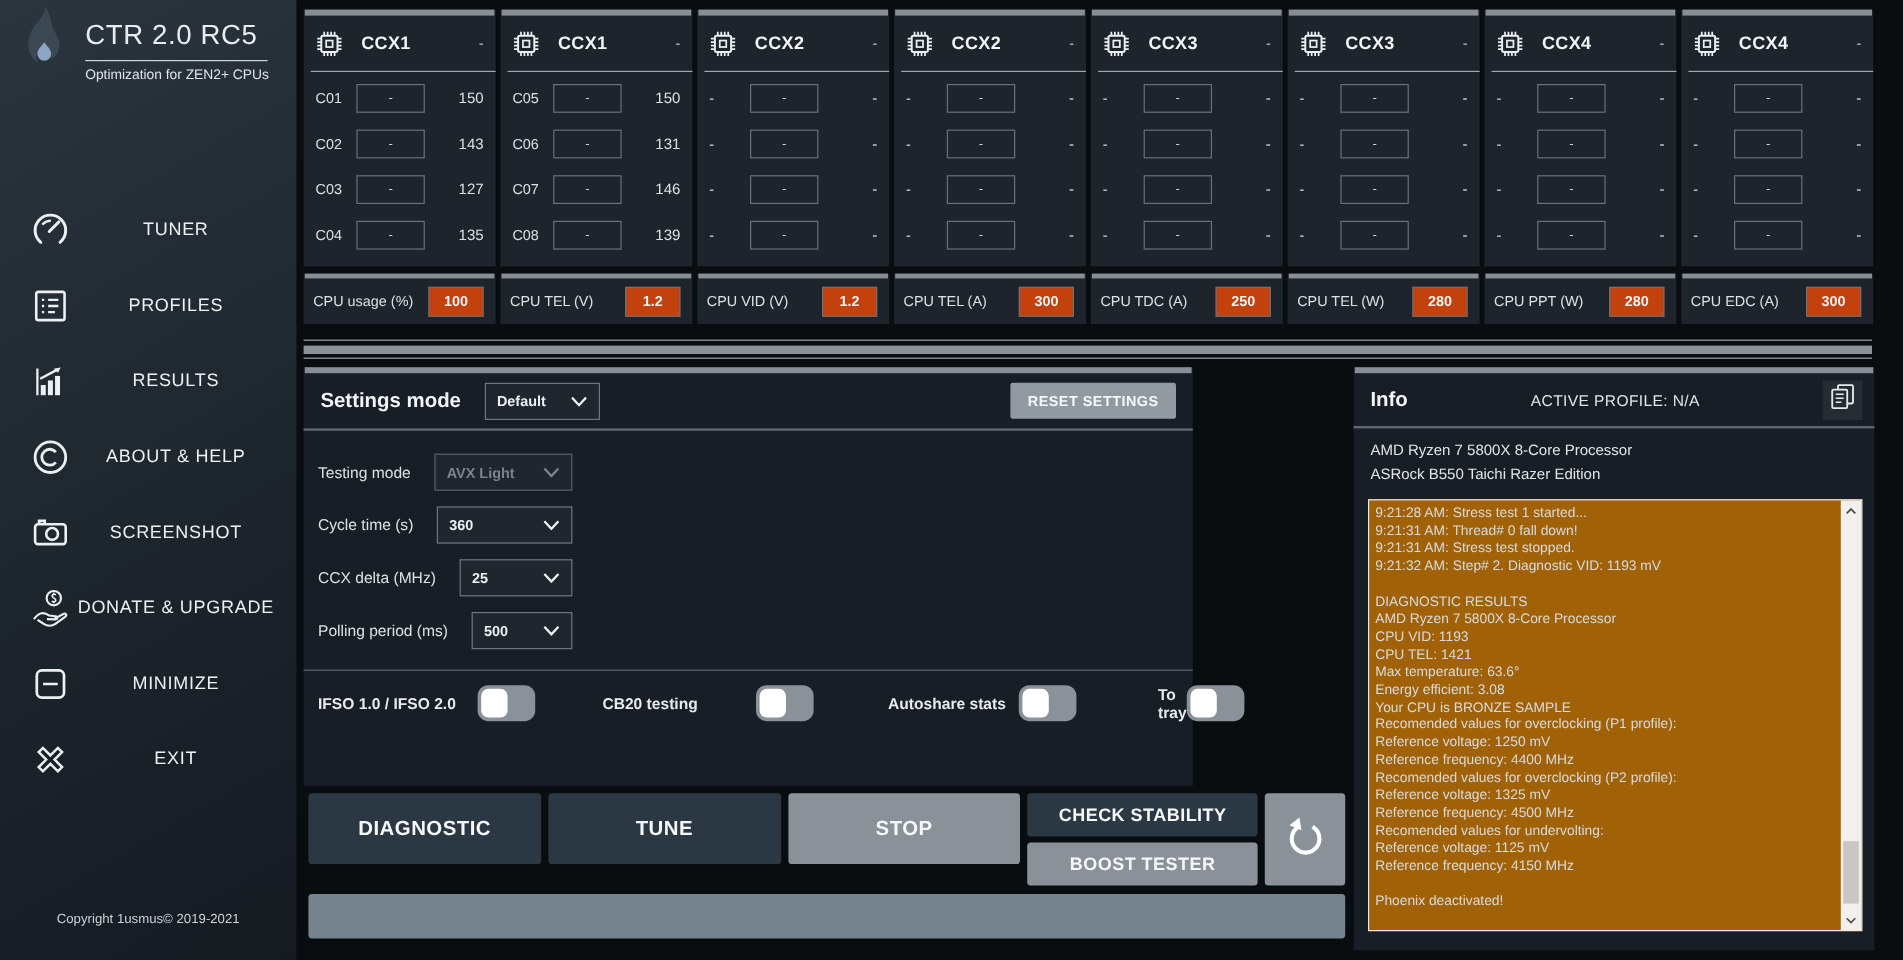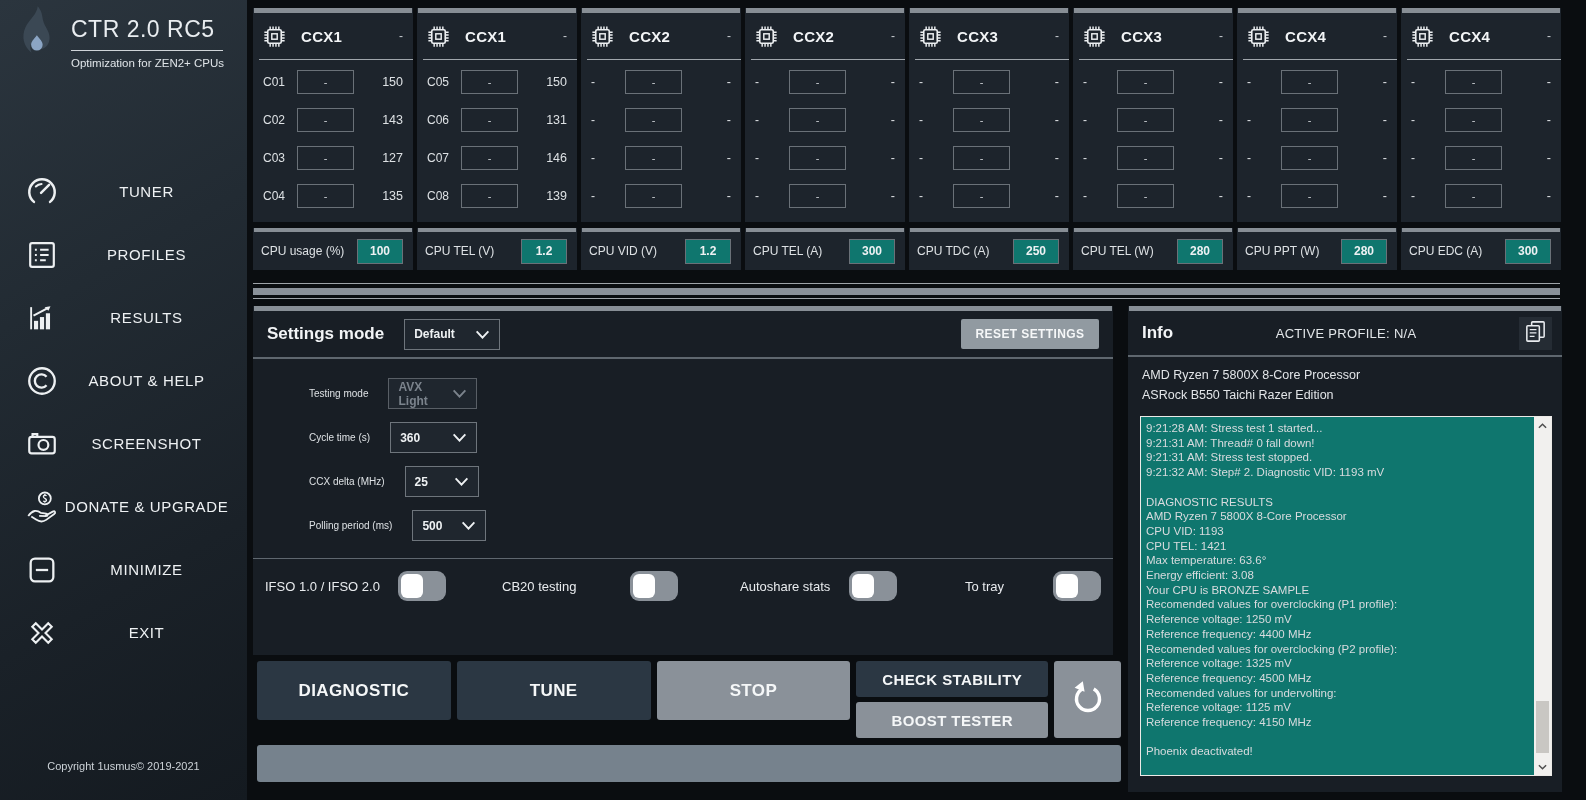--- a/index.html
+++ b/index.html
@@ -37,46 +37,46 @@
   .pr-input { width:57px; height:24px; border:1px solid #6a7178; color:#ccd1d5; font-size:11px;
     display:flex; align-items:center; justify-content:center; margin-left:4px; background:#1d242c; cursor:text; }
   .pr-value { margin-left:auto; color:#dde1e4; font-size:12.5px; }
 
   
   .stats-row { position:absolute; left:253px; top:228px; display:grid; grid-template-columns:repeat(8,160px); gap:4px; }
   .stat-cell { height:42px; background:#1d242c; position:relative; display:flex; align-items:center; padding:4px 10px 0 8px; }
   .stat-cell .accent { position:absolute; top:0; left:1px; right:1px; height:4px; margin:0; }
   .stat-label { color:#dde1e4; font-size:12px; flex:1; }
   .stat-value { width:46px; height:25px; border:1px solid #6a7178; color:#eef1f3; font-size:12px; font-weight:bold;
-    display:flex; align-items:center; justify-content:center; background:#0f766e; cursor:text; }
+    display:flex; align-items:center; justify-content:center; background:#c2410c; cursor:text; }
 
   
   .splitter { position:absolute; left:253px; top:283px; width:1307px; }
   .split-line { height:1px; background:#b9bec3; opacity:0.85; }
   .split-bar { height:7px; background:#8a9199; margin:4px 0 3px 0; }
 
   
-  .settings-panel { position:absolute; left:253px; top:306px; width:860px; height:349px; background:#181e25; }
+  .settings-panel { position:absolute; left:253px; top:306px; width:741px; height:349px; background:#181e25; }
   .settings-header { height:46px; display:flex; align-items:center; padding:0 14px; }
   .settings-title { color:#f2f4f6; font-size:17px; font-weight:bold; }
   .dropdown { height:31px; border:1px solid #6e757c; background:#1f262e; display:flex; align-items:center;
     justify-content:space-between; padding:0 9px; color:#eef1f3; cursor:pointer; }
   .dd-value { font-size:12px; font-weight:bold; color:inherit; }
   .dd-chevron { display:flex; color:inherit; }
   .dropdown.disabled { color:#7b838c; border-color:#595f66; cursor:default; }
   .mode-dd { width:96px; margin-left:20px; }
   .reset-btn { margin-left:auto; width:138px; height:30px; background:#919aa1; border:none; border-radius:2px;
     color:#f5f7f8; font-family:"Liberation Sans",sans-serif; font-size:12px; font-weight:bold; letter-spacing:0.4px; cursor:pointer; }
   .hdr-divider { height:2px; background:#5f676f; }
   .settings-form { padding:6px 0 0 12px; }
   .form-row { display:flex; align-items:center; width:212px; margin-top:13px; }
-  .form-label { color:#dde1e4; font-size:10px; white-space:nowrap;margin-left:44px; }
+  .form-label { color:#dde1e4; font-size:13px; white-space:nowrap; }
   .form-row .dropdown { flex:1; margin-left:20px; min-width:74px; }
   .section-divider { height:1px; background:#5f676f; margin-top:17px; }
-  .toggles { display:grid; grid-template-columns:237px 238px 225px 1fr; row-gap:24px; padding:12px 12px 0 12px; }
+  .toggles { display:grid; grid-template-columns:237px 238px 225px 1fr; row-gap:24px; padding:12px 12px 0 12px;font-weight:bold; }
   .toggle-cell { display:flex; align-items:center; justify-content:space-between; height:30px; }
   .toggle-cell:nth-child(1){ padding-right:56px; }
   .toggle-cell:nth-child(2){ padding-right:62px; }
   .toggle-cell:nth-child(3){ padding-right:68px; }
   .toggle-cell:nth-child(4){ padding-right:0; }
   .toggle-cell:nth-child(5){ padding-right:56px;flex-direction:column; }
   .toggle-label { color:#e8ebee; font-size:13px; }
   .toggle { width:48px; height:30px; border-radius:9px; background:#8a9199; position:relative; cursor:pointer; flex:none; }
   .knob { position:absolute; left:3px; top:3px; width:22px; height:24px; border-radius:6px; background:#ffffff; }
 
@@ -92,21 +92,21 @@
   .btn-refresh { width:67px; height:77px; display:flex; align-items:center; justify-content:center; }
   .progress-bar { position:absolute; left:257px; top:745px; width:864px; height:37px; background:#76828d; border-radius:3px; }
 
   
   .info-panel { position:absolute; left:1128px; top:306px; width:434px; height:486px; background:#181e25; }
   .info-header { height:44px; display:flex; align-items:center; padding:0 10px 0 14px; }
   .info-title { color:#f2f4f6; font-size:17px; font-weight:bold; }
   .active-profile { flex:1; text-align:center; color:#e2e6e9; font-size:13px; letter-spacing:0.3px; }
   .copy-btn { width:33px; height:33px; background:#252c34; display:flex; align-items:center; justify-content:center; cursor:pointer; }
   .sys-lines { padding:9px 14px 8px 14px; color:#e2e5e8; font-size:12.5px; line-height:19.5px; }
-  .log-box { margin:3px 10px 0 12px; height:360px; border:1px solid #eceae7; background:#0f766e; display:flex; }
+  .log-box { margin:3px 10px 0 12px; height:360px; border:1px solid #eceae7; background:#a16207; display:flex; }
   .log-content { flex:1; padding:4px 2px 0 5px; overflow:hidden; }
   .log-line { color:#d8dbde; font-size:11.5px; line-height:14.7px; min-height:14.7px; white-space:nowrap; }
   .log-scrollbar { width:17px; background:#f1f0ee; display:flex; flex-direction:column; }
   .sb-btn { height:17px; display:flex; align-items:center; justify-content:center; cursor:pointer; }
   .sb-track { flex:1; position:relative; }
   .sb-thumb { position:absolute; left:2px; right:2px; bottom:5px; height:52px; background:#c9c7c3; cursor:grab; }
 </style>
 </head>
 <body>
 

